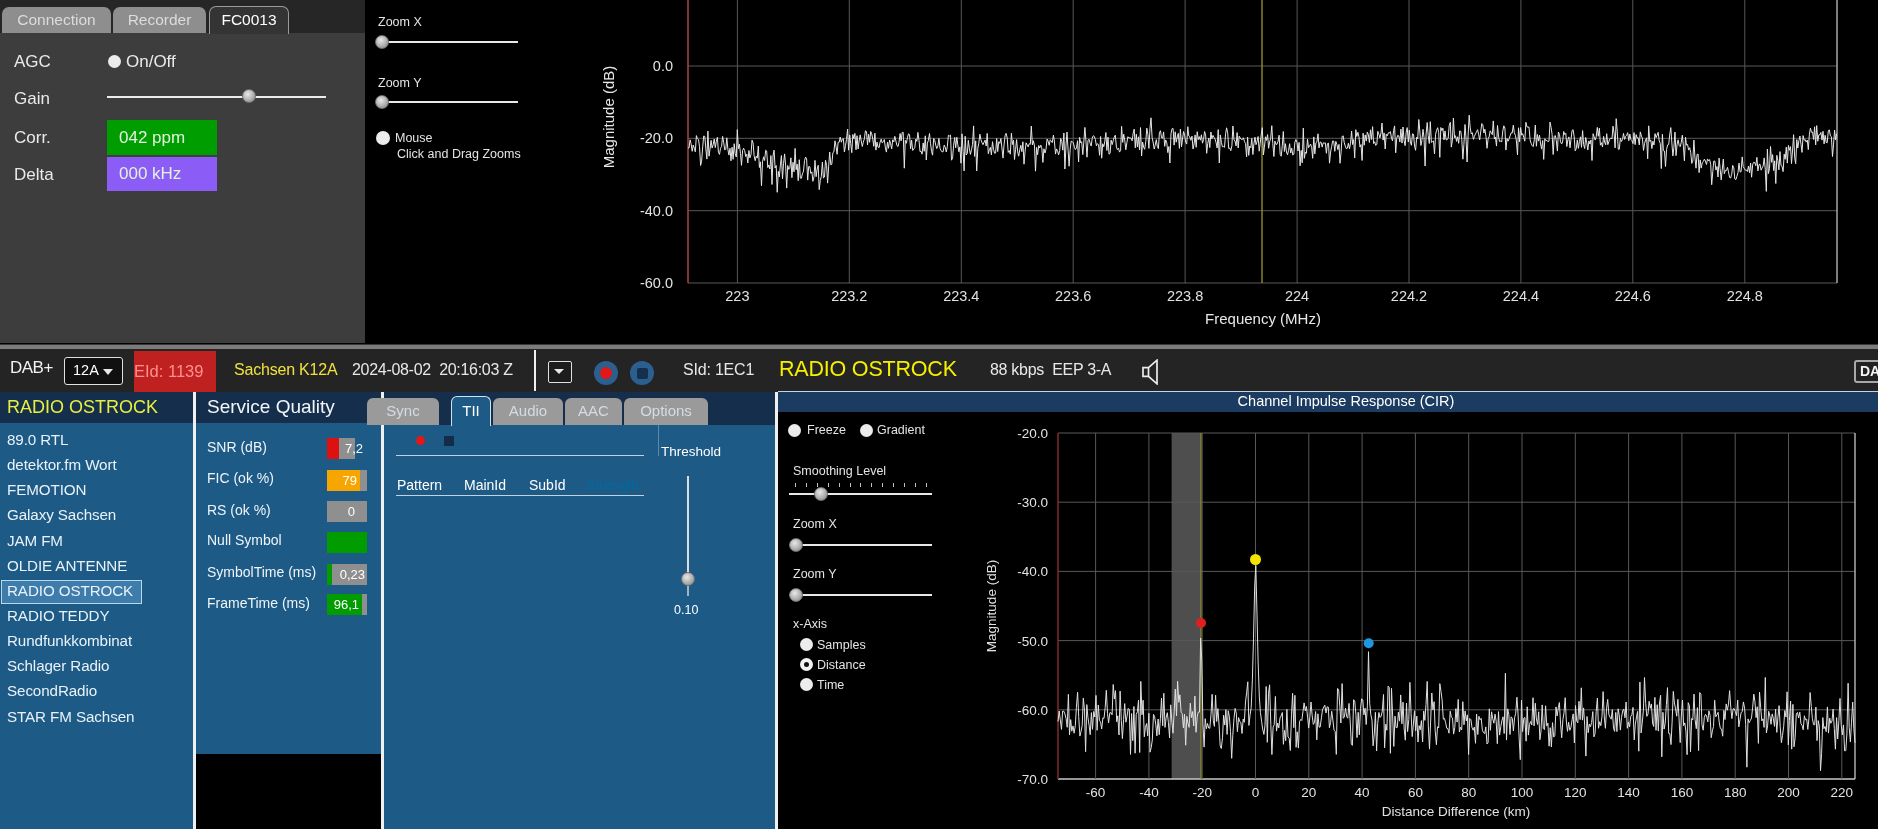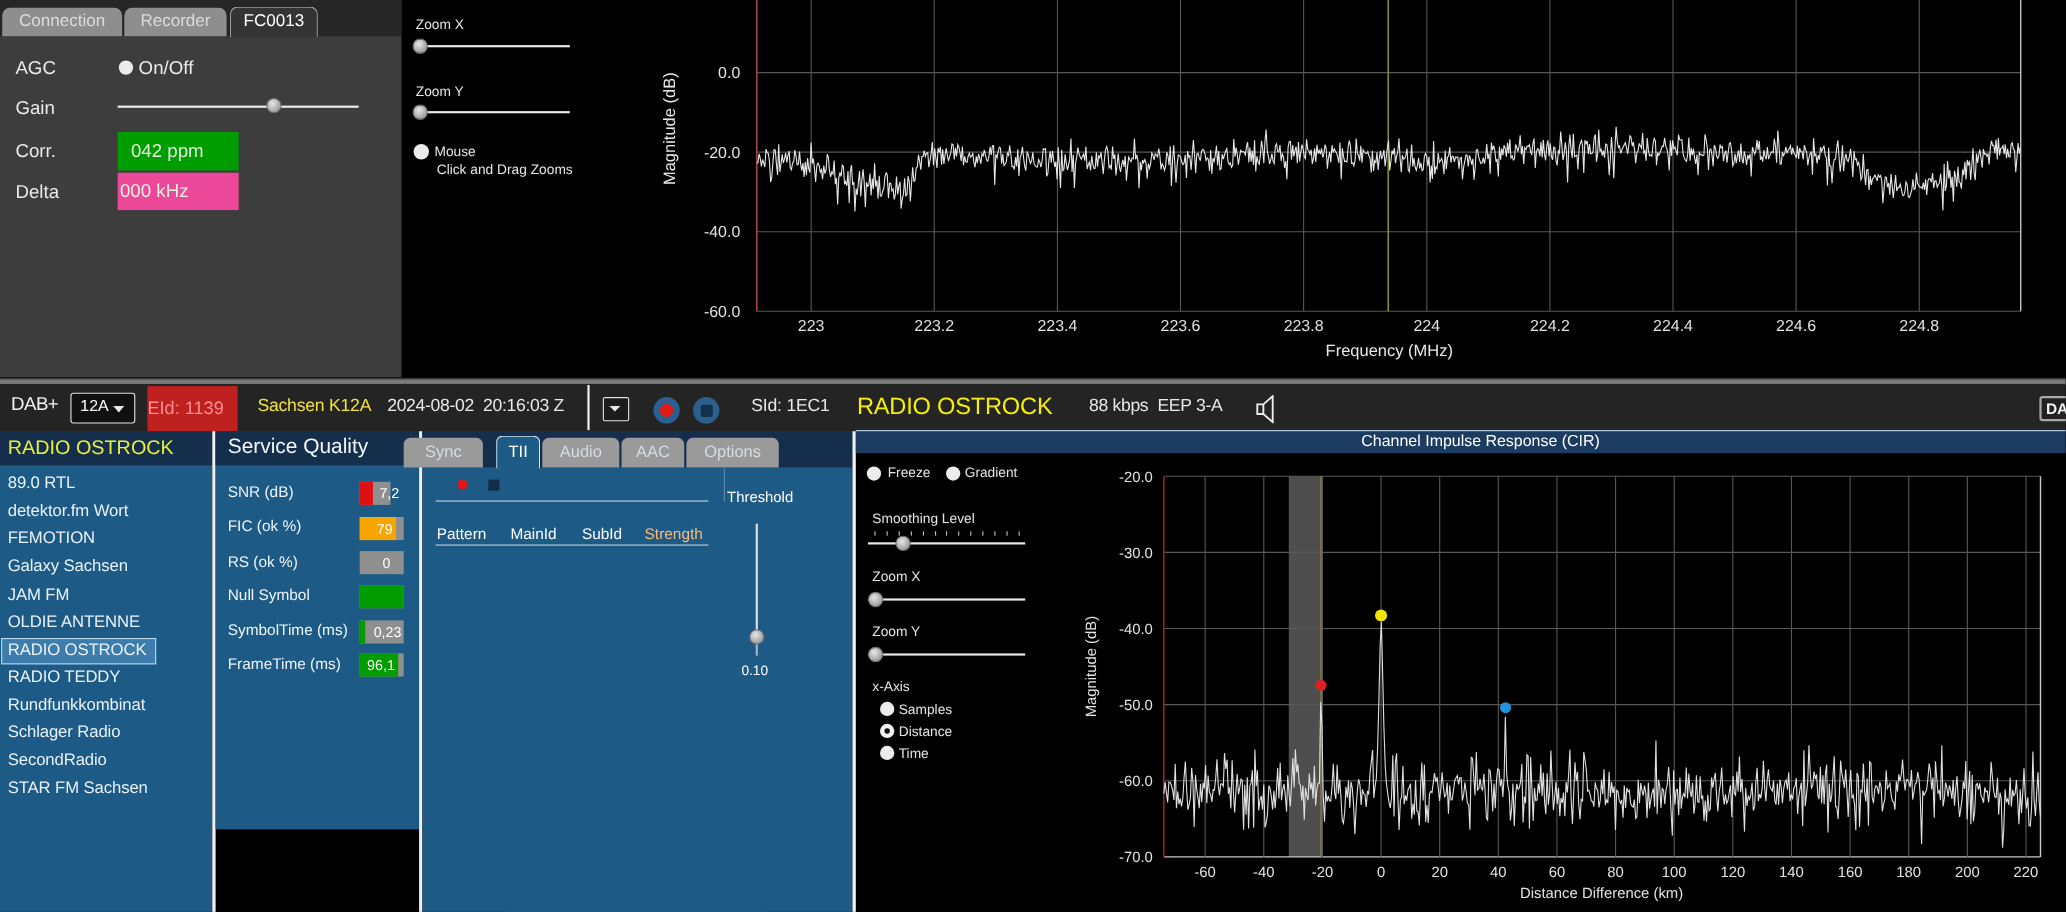--- a/index.html
+++ b/index.html
@@ -68,22 +68,22 @@
   <div class="lbl" style="left:14px;top:52px">AGC</div>
   <span style="position:absolute;left:108px;top:55px;width:13px;height:13px;border-radius:50%;background:#ececec"></span>
   <div class="lbl" style="left:126px;top:52px">On/Off</div>
   <div class="lbl" style="left:14px;top:89px">Gain</div>
   <div style="position:absolute;left:107px;top:96px;width:219px;height:2px;background:#ececec"></div>
   <span style="position:absolute;left:241.5px;top:89px;width:14px;height:14px;border-radius:50%;background:radial-gradient(circle at 40% 35%, #e8e8e8, #9a9a9a 75%);border:1px solid #707070;box-sizing:border-box"></span>
   <div class="lbl" style="left:14px;top:128px">Corr.</div>
   <div class="abs" style="left:107px;top:120px;width:110px;height:35px;background:#009d00;color:#e2f2de;
        font-size:17px;text-align:left;padding-left:12px;line-height:35px">042 ppm</div>
   <div class="lbl" style="left:14px;top:165px">Delta</div>
-  <div class="abs" style="left:107px;top:157px;width:110px;height:34px;background:#ec4899;color:#e2f2de;
-       font-size:17px;text-align:left;padding-left:2px;line-height:34px">000 kHz</div>
+  <div class="abs" style="left:107px;top:157px;width:110px;height:34px;background:#8b5cf6;color:#e2f2de;
+       font-size:17px;text-align:left;padding-left:12px;line-height:34px">000 kHz</div>
 </div>
 
 <div class="zlbl" style="left:378px;top:15px">Zoom X</div>
 <div style="position:absolute;left:379px;top:41px;width:139px;height:2px;background:#e8e8e8"></div>
     <span style="position:absolute;left:375px;top:35px;width:14px;height:14px;border-radius:50%;background:radial-gradient(circle at 40% 35%, #e8e8e8, #9a9a9a 75%);border:1px solid #707070;box-sizing:border-box"></span>
 <div class="zlbl" style="left:378px;top:76px">Zoom Y</div>
 <div style="position:absolute;left:379px;top:101px;width:139px;height:2px;background:#e8e8e8"></div>
     <span style="position:absolute;left:375px;top:95px;width:14px;height:14px;border-radius:50%;background:radial-gradient(circle at 40% 35%, #e8e8e8, #9a9a9a 75%);border:1px solid #707070;box-sizing:border-box"></span>
 <span style="position:absolute;left:376px;top:131px;width:14px;height:14px;border-radius:50%;background:#ececec"></span>
 <div class="zlbl" style="left:395px;top:131px">Mouse</div>
@@ -231,21 +231,21 @@
 <div class="gtab" style="left:493px;width:70px">Audio</div>
 <div class="gtab" style="left:565px;width:57px">AAC</div>
 <div class="gtab" style="left:624px;width:84px">Options</div>
 <span style="position:absolute;left:416px;top:436px;width:9px;height:9px;border-radius:50%;background:#e01818"></span>
 <span style="position:absolute;left:444px;top:436px;width:10px;height:10px;background:#132c47"></span>
 <div class="abs" style="left:396px;top:455px;width:248px;height:1.2px;background:rgba(222,232,240,0.85)"></div>
 <div class="abs" style="left:661px;top:444px;color:#fff;font-size:13.5px">Threshold</div>
 <div class="abs" style="left:397px;top:477px;color:#fff;font-size:14px">Pattern</div>
 <div class="abs" style="left:464px;top:477px;color:#fff;font-size:14px">MainId</div>
 <div class="abs" style="left:529px;top:477px;color:#fff;font-size:14px">SubId</div>
-<div class="abs" style="left:586px;top:477px;color:#fdba74;font-size:14px">Strength</div>
+<div class="abs" style="left:586px;top:477px;color:#0369a1;font-size:14px">Strength</div>
 <div class="abs" style="left:396px;top:495px;width:248px;height:1px;background:rgba(222,232,240,0.85)"></div>
 <div class="abs" style="left:687px;top:476px;width:1.5px;height:100px;background:#dcdcdc"></div>
 <div class="abs" style="left:687px;top:576px;width:1.5px;height:20px;background:#9fb3c2"></div>
 <div class="abs" style="left:658px;top:425px;width:1px;height:31px;background:rgba(215,230,240,0.35)"></div>
 <span style="position:absolute;left:681px;top:572px;width:14px;height:14px;border-radius:50%;background:radial-gradient(circle at 40% 35%, #e8e8e8, #9a9a9a 75%);border:1px solid #707070;box-sizing:border-box"></span>
 <div class="abs" style="left:674px;top:603px;color:#fff;font-size:12.5px">0.10</div>
 <div class="abs" style="left:775px;top:392px;width:3px;height:437px;background:#f0f0f0"></div>
 
 <div class="abs" style="left:778px;top:390.5px;width:1100px;height:21.5px;background:#1c3b60;border-top:1.5px solid #c3d4e4">
   <div style="position:absolute;left:368px;top:0;width:400px;text-align:center;color:#fff;font-size:14.5px;line-height:19px">Channel Impulse Response (CIR)</div>

